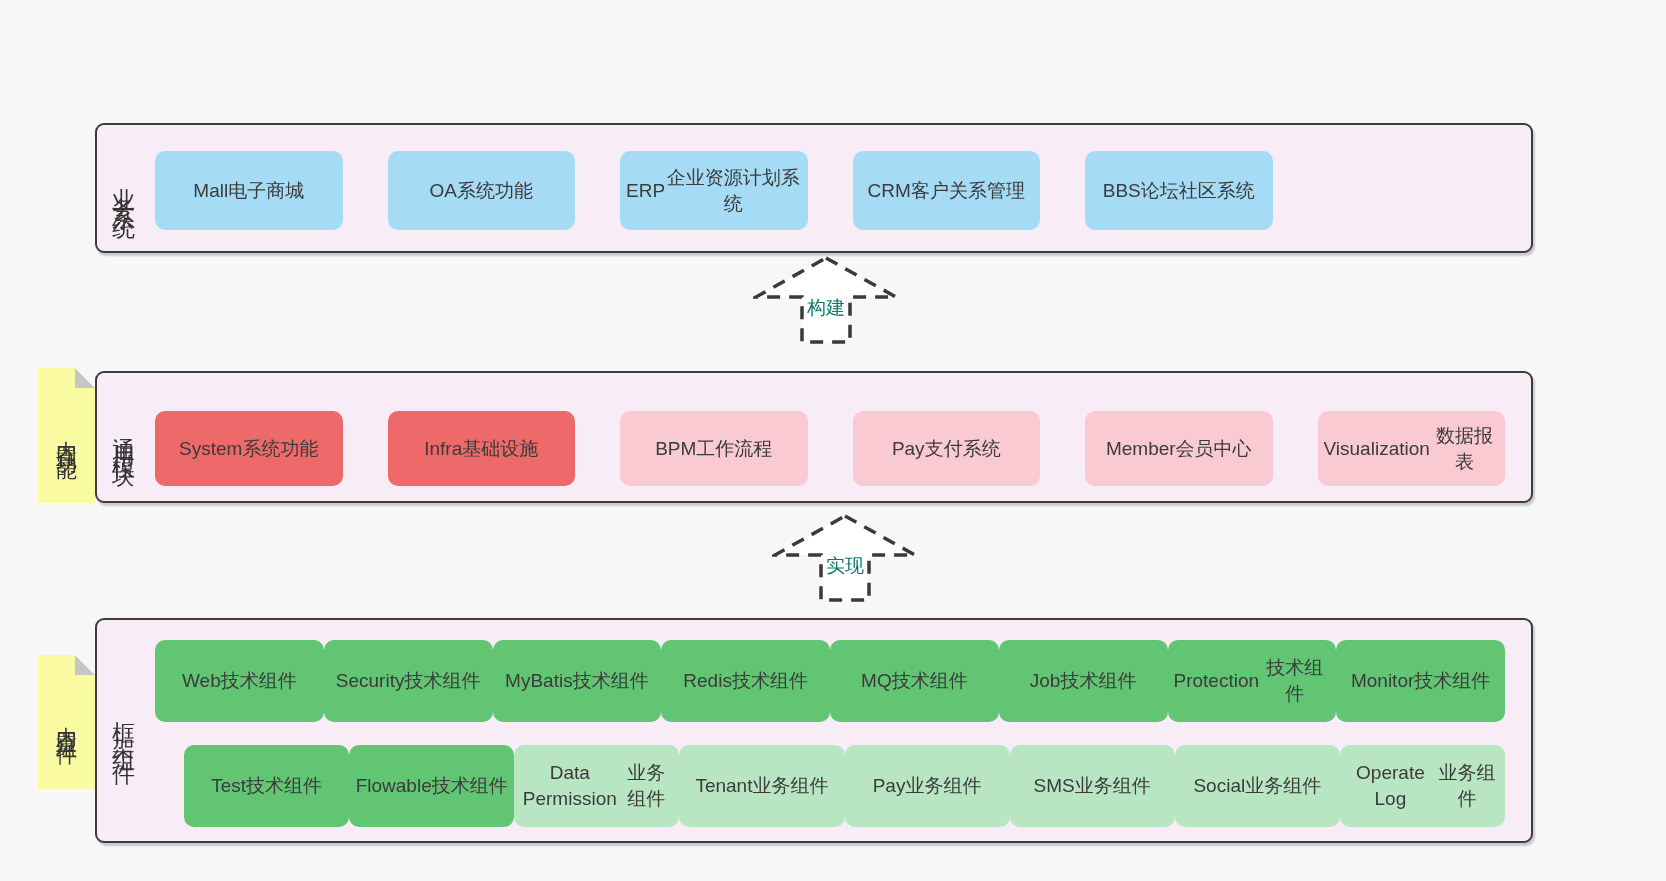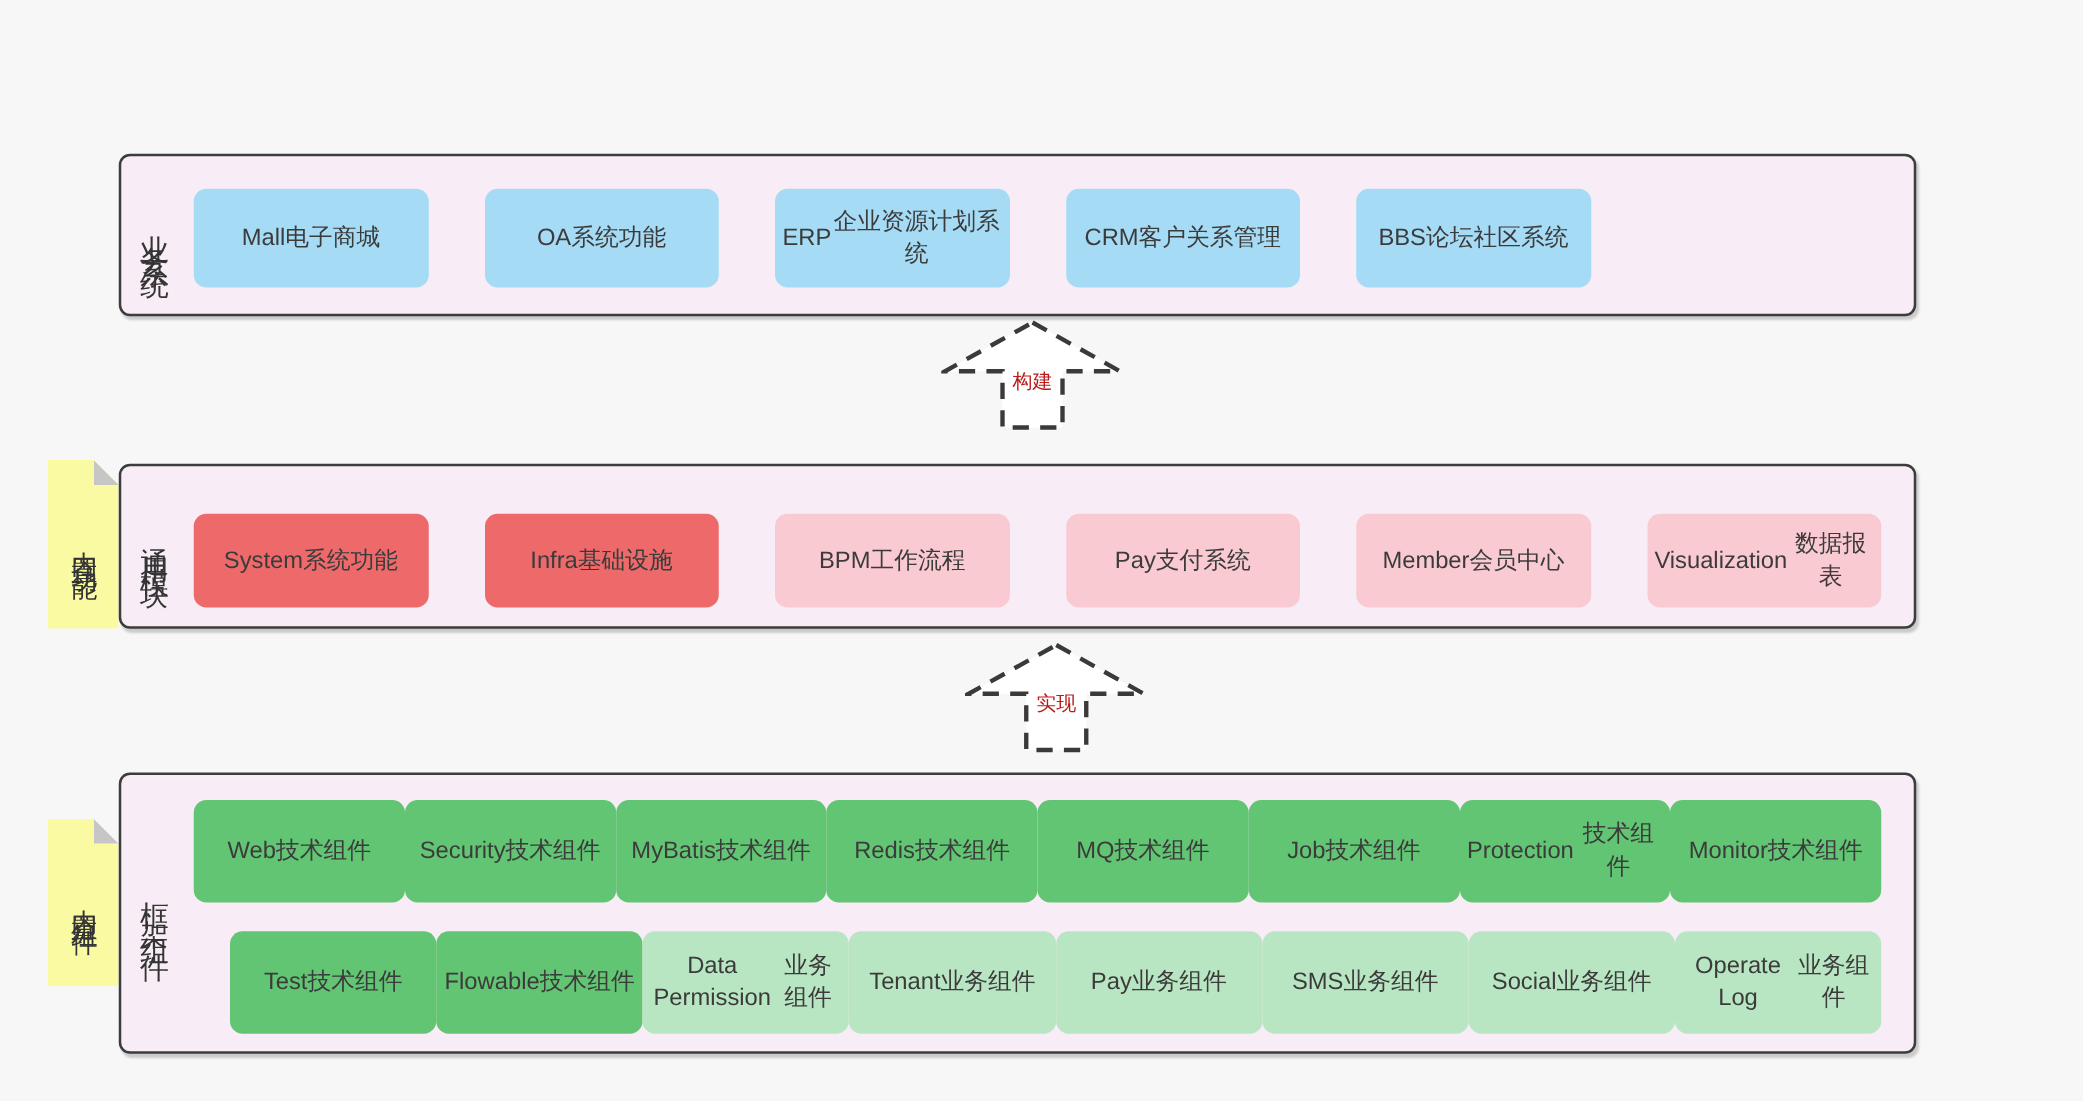--- a/index.html
+++ b/index.html
@@ -57,21 +57,21 @@
   .note-text{
     writing-mode:vertical-rl;text-orientation:upright;
     font-size:21px;letter-spacing:6px;color:#343434;white-space:nowrap;
   }
   .arrow{position:absolute;width:146px;height:90px;}
   #arrow-build{left:753px;top:255px;}
   #arrow-implement{left:772px;top:513px;}
   .arrow svg{position:absolute;left:0;top:0;}
   .arrow-label{
     position:absolute;left:50%;top:39px;transform:translateX(-50%);
-    background:#ffffff;font-size:16px;color:#b91c1c;padding:1px 3px;white-space:nowrap;
+    background:#ffffff;font-size:19px;color:#0f766e;padding:1px 3px;white-space:nowrap;
   }
 </style>
 </head>
 <body>
 
 <div class="canvas">
 
   <section class="container" id="layer-business">
     <div class="v-label">业务系统</div>
     <div class="grid cols6" id="grid-business">

